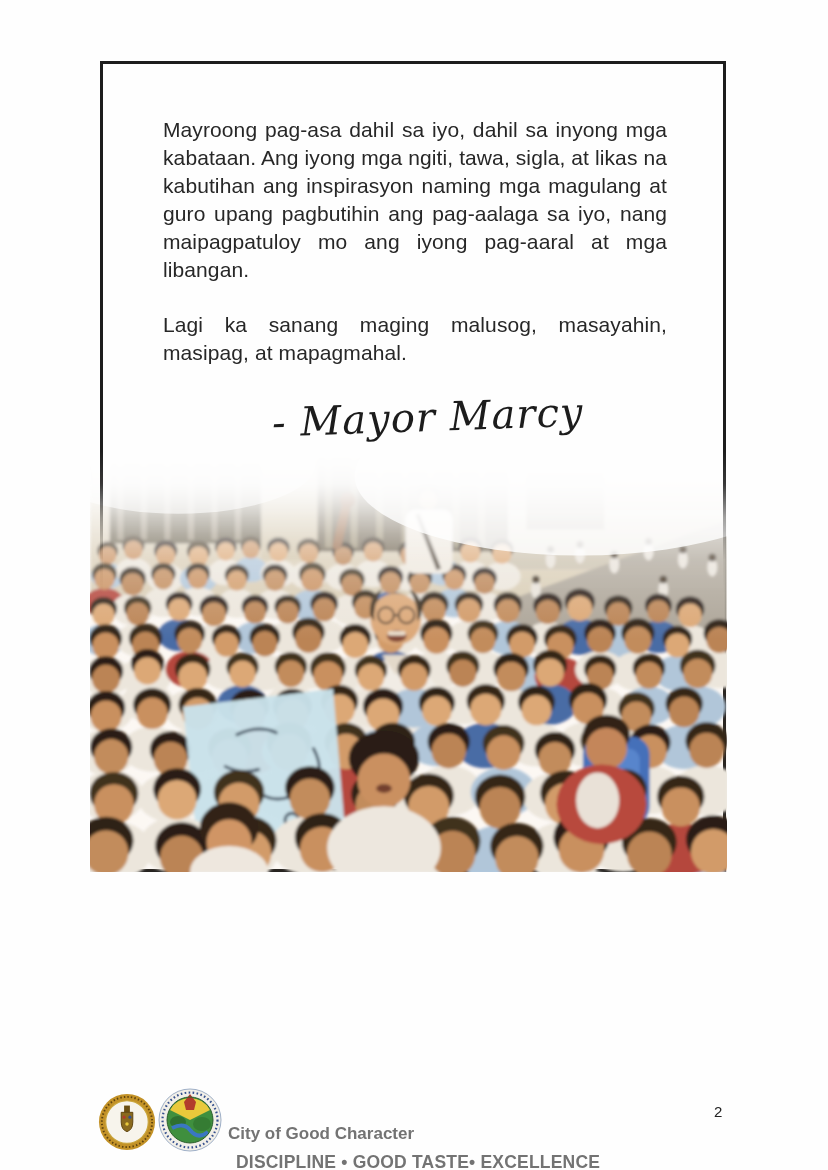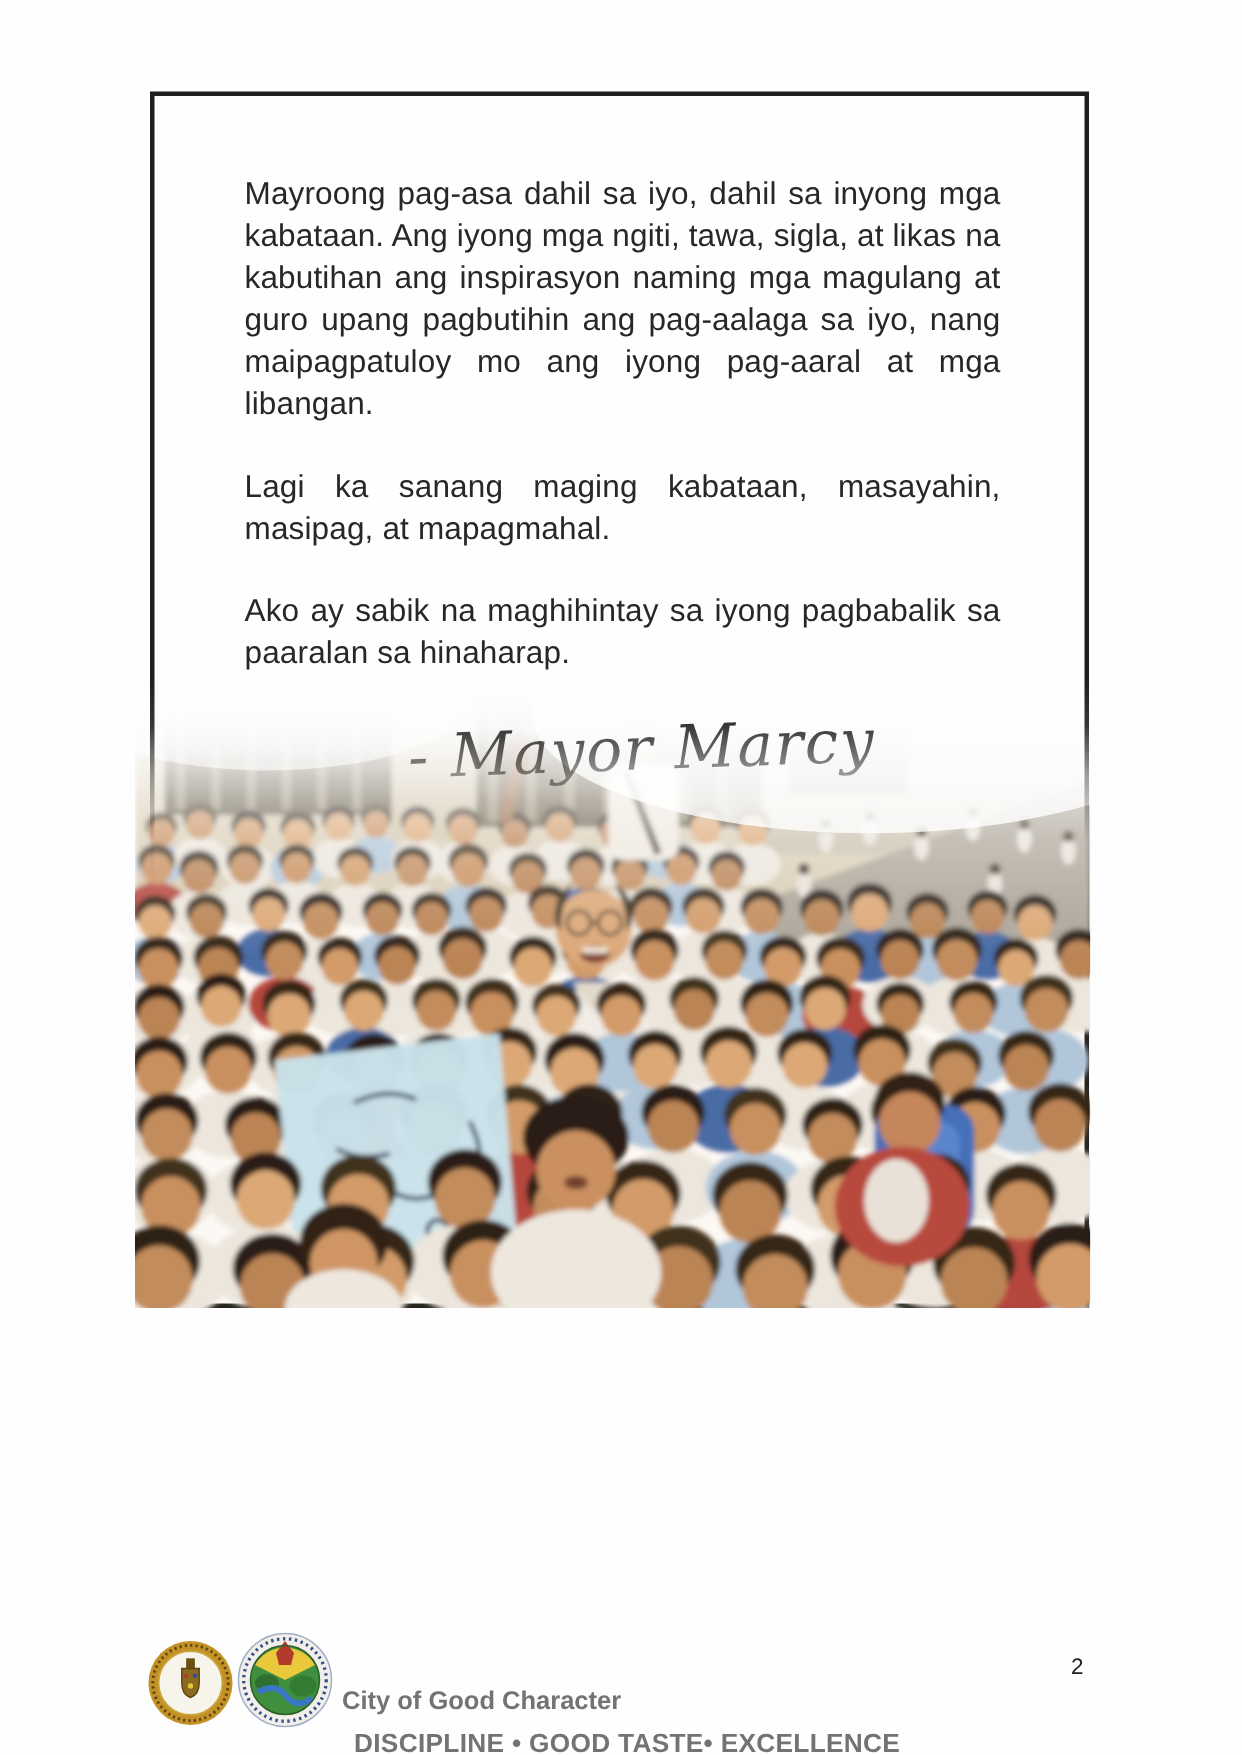--- a/index.html
+++ b/index.html
@@ -29,22 +29,21 @@
   .page-number{position:absolute;left:714px;top:1103px;font-size:15px;color:#222;z-index:3;}
 </style>
 </head>
 <body>
 
 <div class="page">
 
   <div class="letter-box">
     <div class="letter-text">
       <p class="para">Mayroong pag-asa dahil sa iyo, dahil sa inyong mga kabataan. Ang iyong mga ngiti, tawa, sigla, at likas na kabutihan ang inspirasyon naming mga magulang at guro upang pagbutihin ang pag-aalaga sa iyo, nang maipagpatuloy mo ang iyong pag-aaral at mga libangan.</p>
-      <p class="para">Lagi ka sanang maging kabataan, masayahin, masipag, at mapagmahal.</p>
-      <p class="para">Ako ay sabik na maghihintay sa iyong pagbabalik sa paaralan sa hinaharap.</p>
+      <p class="para">Lagi ka sanang maging malusog, masayahin, masipag, at mapagmahal.</p>
       <div class="signature-row">
         <span>- Mayor Marcy</span>
       </div>
     </div>
   </div>
 
   <div class="photo">
     <svg id="photo-svg" viewBox="0 0 650 424" preserveAspectRatio="none">
       <defs>
         <filter id="pblur" x="-5%" y="-5%" width="110%" height="110%">

